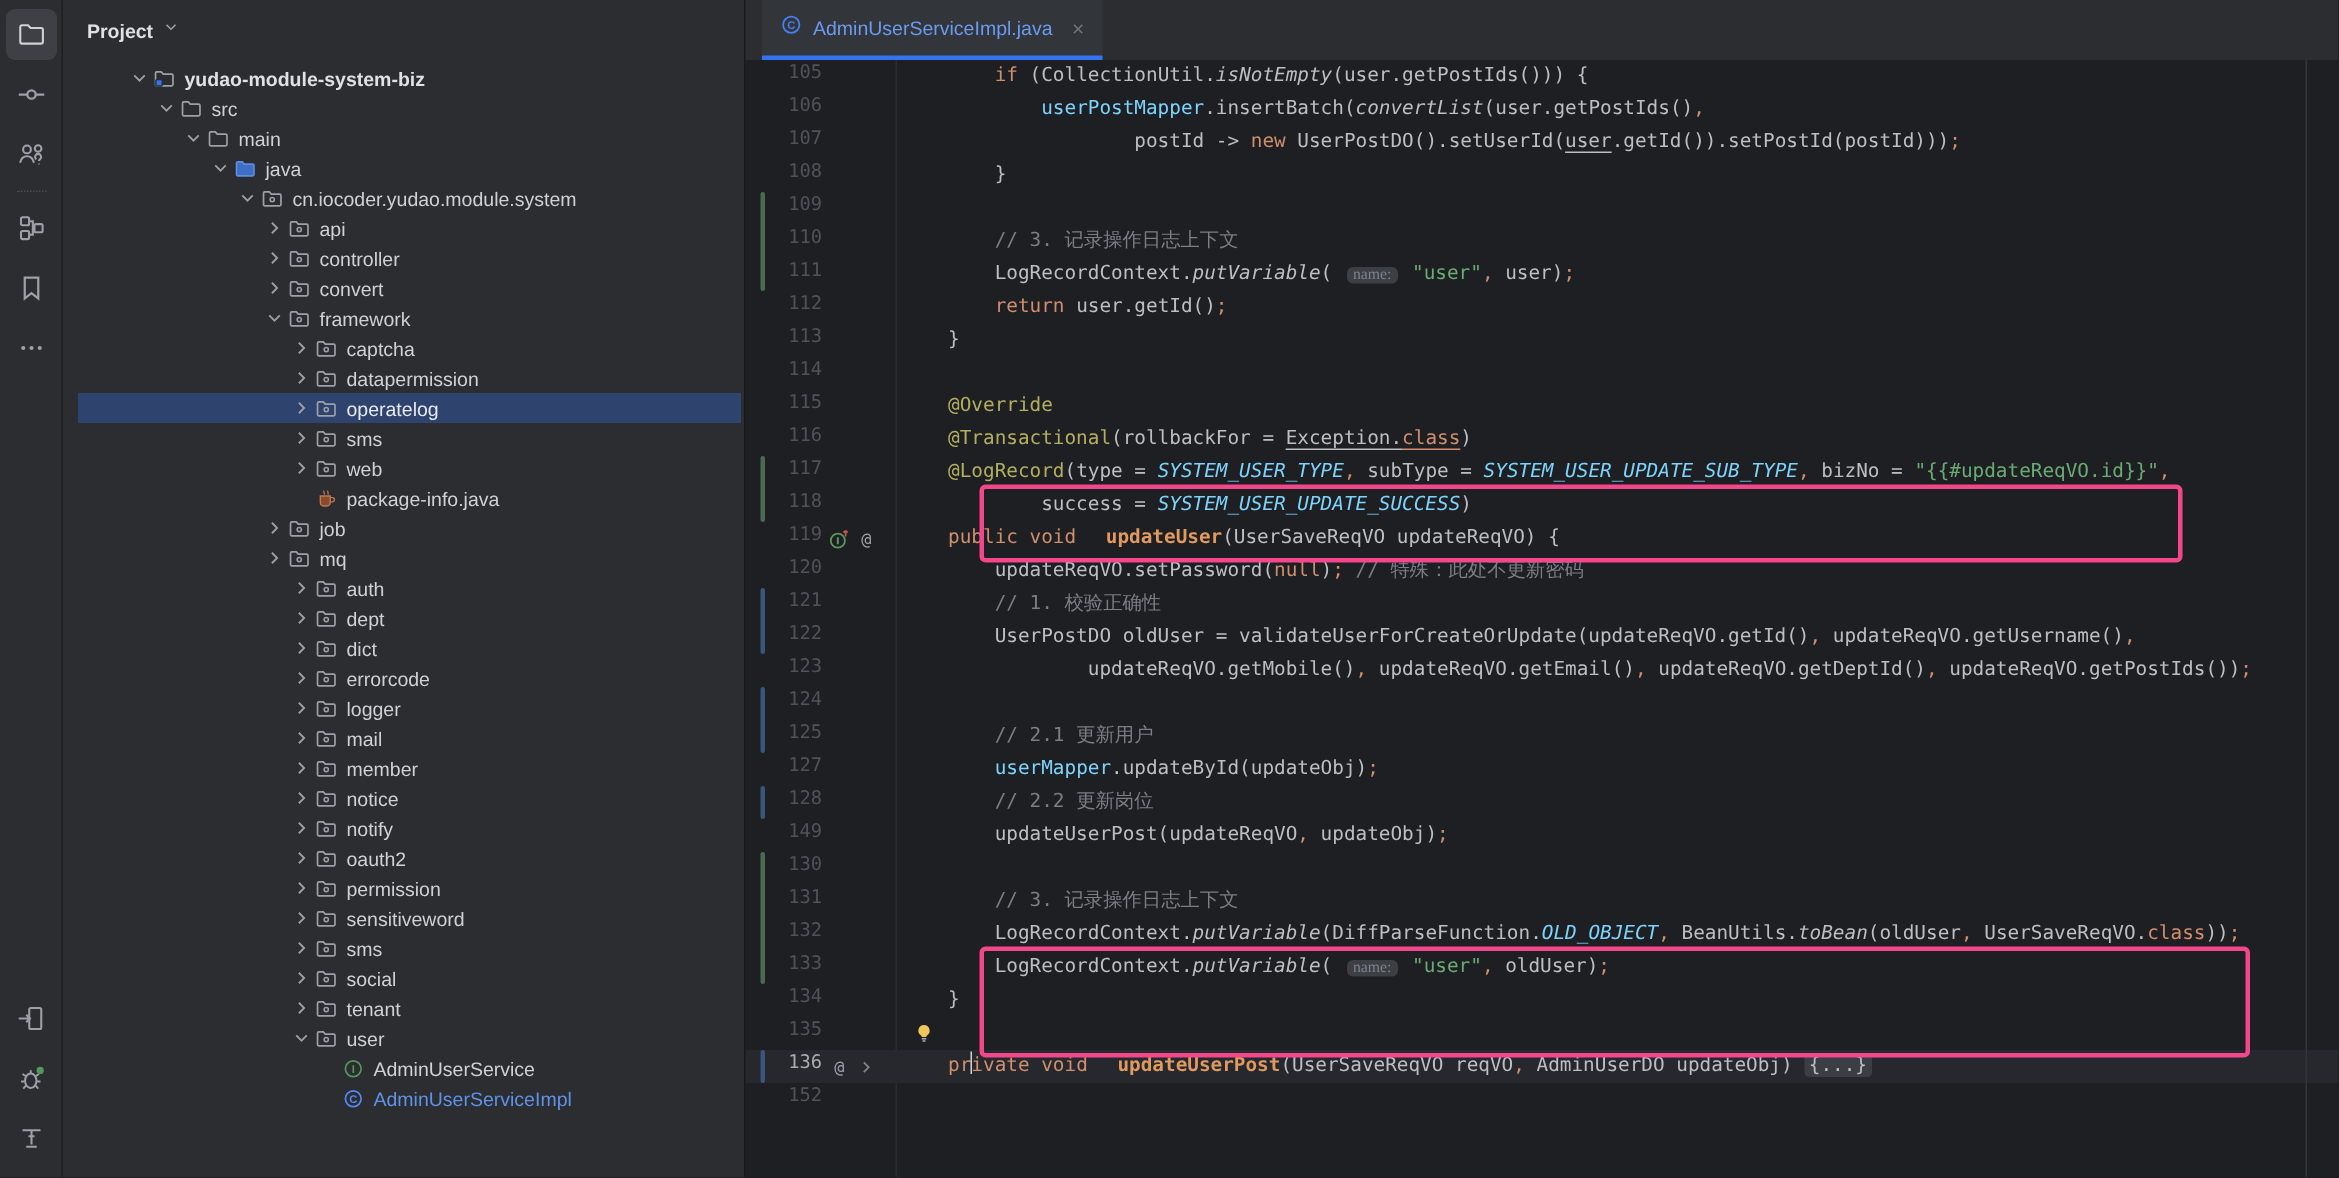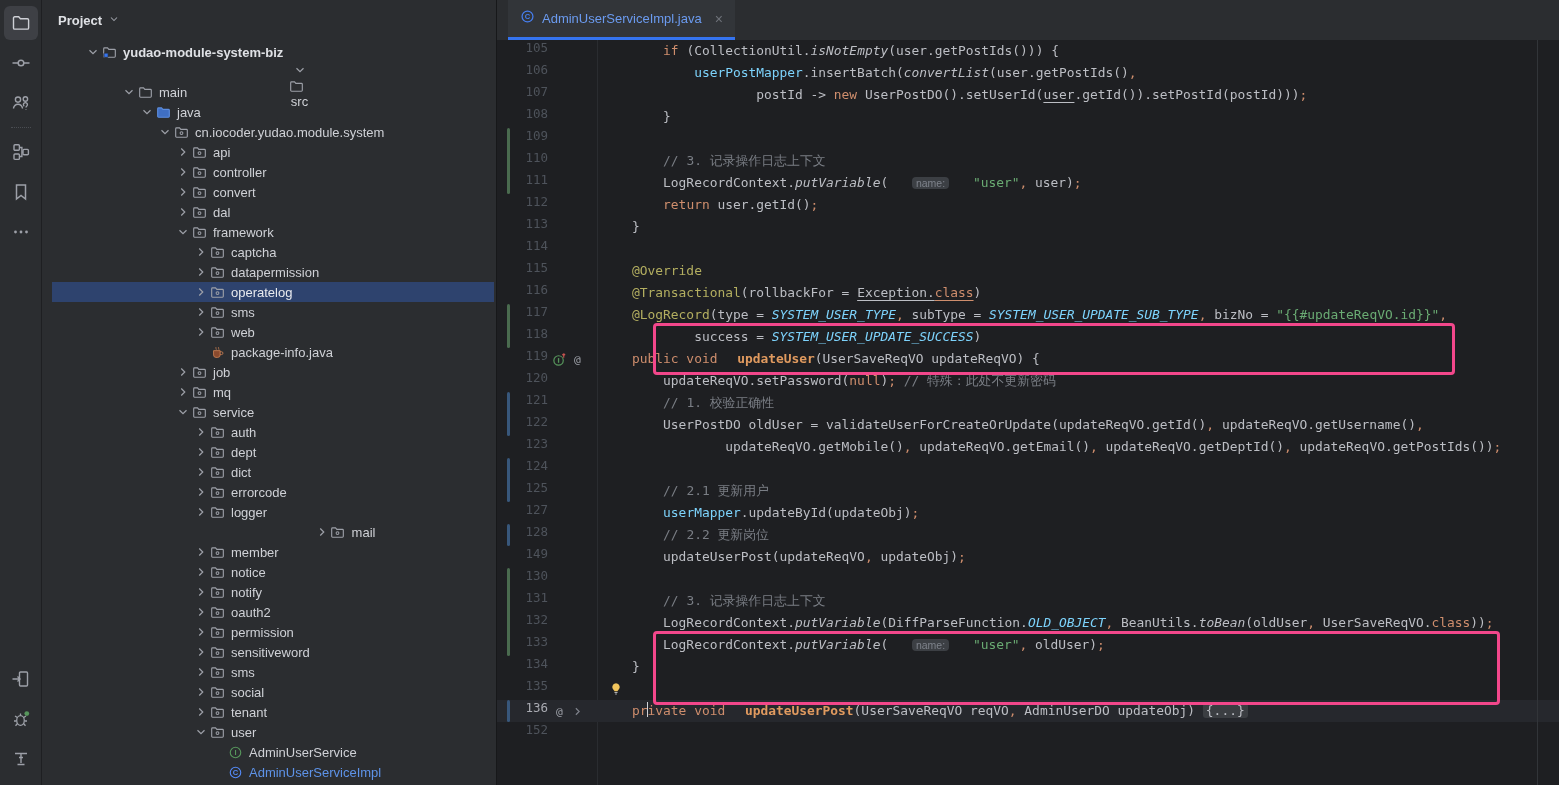--- a/index.html
+++ b/index.html
@@ -50,22 +50,22 @@
   .gbar { position:absolute; left:10px; width:3px; top:0; bottom:0; }
   .gicons { position:absolute; left:54px; top:3px; display:flex; gap:2px; }
   .gicons .gi { width:16px; height:16px; display:flex; align-items:center; justify-content:center; }
   .codepre { margin:0; position:absolute; left:104px; top:0; white-space:pre; line-height:22px;
              font-family:"DejaVu Sans Mono", monospace; font-size:12.9px; }
   .s-p { color:#BCBEC4; } .s-k { color:#CF8E6D; } .s-c { color:#7A7E85; }
   .s-g { color:#6AAB73; } .s-v { color:#7dd3fc; } .s-a { color:#B3AE60; }
   .s-m { color:#E09A5F; font-weight:bold;margin-left:12px; }
   .it { font-style:italic; }
   .un { text-decoration:underline; text-underline-offset:3px; text-decoration-thickness:1px; }
-  .hintpill { background:#3C3F44; color:#7E828B; border-radius:4px; padding:0 4px; margin:0 16px;
-              font-family:Liberation Sans, sans-serif; font-size:10.5px;text-align:center; }
+  .hintpill { background:#3C3F44; color:#7E828B; border-radius:4px; padding:0 4px; margin:0 2px;
+              font-family:Liberation Serif, serif; font-size:10.5px;text-align:center; }
   .foldchip { background:#3B3E42; border-radius:3px; padding:0 3px; color:#BCBEC4; }
   .caret { display:inline-block; width:1.5px; height:15px; background:#D1D3D8; vertical-align:-2px; margin:0 -0.75px; }
   .bulb { position:absolute; left:112px; top:4px; }
   .annot-box { position:absolute; border:3px solid #F2478B; border-radius:4px; z-index:40; pointer-events:none; }
 </style>
 </head>
 <body>
 
 <div class="app">
 
@@ -153,21 +153,21 @@
             </svg>
           </div>
           <div class="ticon">
             <svg width="15" height="15" viewBox="0 0 16 16">
               <path d="M1.8 4c0-.5.4-.9.9-.9h3.2L7.3 4.7h6c.5 0 .9.4.9.9v6.5c0 .5-.4.9-.9.9H2.7c-.5 0-.9-.4-.9-.9z" fill="none" stroke="#9DA0A8" stroke-width="1.2"></path>
               <rect x="2" y="8.6" width="4.6" height="4.6" rx="0.8" fill="#3574F0" stroke="#2B2D30" stroke-width="1"></rect>
             </svg>
           </div>
           <div class="tlabel bold">yudao-module-system-biz</div>
         </div>
-        <div class="trow" style="padding-left: 61px; flex-direction: column;">
+        <div class="trow" style="padding-left: 61px;">
           <div class="chev">
             <svg width="14" height="14" viewBox="0 0 16 16">
               <path d="M4 6l4 4 4-4" fill="none" stroke="#9DA0A8" stroke-width="1.4"></path>
             </svg>
           </div>
           <div class="ticon">
             <svg width="15" height="15" viewBox="0 0 16 16">
               <path d="M1.8 4c0-.5.4-.9.9-.9h3.2L7.3 4.7h6c.5 0 .9.4.9.9v6.5c0 .5-.4.9-.9.9H2.7c-.5 0-.9-.4-.9-.9z" fill="none" stroke="#9DA0A8" stroke-width="1.2"></path>
             </svg>
           </div>
@@ -247,34 +247,20 @@
               <path d="M6 4l4 4-4 4" fill="none" stroke="#9DA0A8" stroke-width="1.4"></path>
             </svg>
           </div>
           <div class="ticon">
             <svg width="15" height="15" viewBox="0 0 16 16">
               <path d="M1.8 4c0-.5.4-.9.9-.9h3.2L7.3 4.7h6c.5 0 .9.4.9.9v6.5c0 .5-.4.9-.9.9H2.7c-.5 0-.9-.4-.9-.9z" fill="none" stroke="#9DA0A8" stroke-width="1.2"></path>
               <circle cx="8" cy="8.6" r="1.5" fill="none" stroke="#9DA0A8" stroke-width="1.1"></circle>
             </svg>
           </div>
           <div class="tlabel">convert</div>
-        </div>
-        <div class="trow" style="padding-left: 133px;">
-          <div class="chev">
-            <svg width="14" height="14" viewBox="0 0 16 16">
-              <path d="M6 4l4 4-4 4" fill="none" stroke="#9DA0A8" stroke-width="1.4"></path>
-            </svg>
-          </div>
-          <div class="ticon">
-            <svg width="15" height="15" viewBox="0 0 16 16">
-              <path d="M1.8 4c0-.5.4-.9.9-.9h3.2L7.3 4.7h6c.5 0 .9.4.9.9v6.5c0 .5-.4.9-.9.9H2.7c-.5 0-.9-.4-.9-.9z" fill="none" stroke="#9DA0A8" stroke-width="1.2"></path>
-              <circle cx="8" cy="8.6" r="1.5" fill="none" stroke="#9DA0A8" stroke-width="1.1"></circle>
-            </svg>
-          </div>
-          <div class="tlabel">dal</div>
         </div>
         <div class="trow" style="padding-left: 133px;">
           <div class="chev">
             <svg width="14" height="14" viewBox="0 0 16 16">
               <path d="M4 6l4 4 4-4" fill="none" stroke="#9DA0A8" stroke-width="1.4"></path>
             </svg>
           </div>
           <div class="ticon">
             <svg width="15" height="15" viewBox="0 0 16 16">
               <path d="M1.8 4c0-.5.4-.9.9-.9h3.2L7.3 4.7h6c.5 0 .9.4.9.9v6.5c0 .5-.4.9-.9.9H2.7c-.5 0-.9-.4-.9-.9z" fill="none" stroke="#9DA0A8" stroke-width="1.2"></path>
@@ -386,34 +372,20 @@
             </svg>
           </div>
           <div class="ticon">
             <svg width="15" height="15" viewBox="0 0 16 16">
               <path d="M1.8 4c0-.5.4-.9.9-.9h3.2L7.3 4.7h6c.5 0 .9.4.9.9v6.5c0 .5-.4.9-.9.9H2.7c-.5 0-.9-.4-.9-.9z" fill="none" stroke="#9DA0A8" stroke-width="1.2"></path>
               <circle cx="8" cy="8.6" r="1.5" fill="none" stroke="#9DA0A8" stroke-width="1.1"></circle>
             </svg>
           </div>
           <div class="tlabel">mq</div>
         </div>
-        <div class="trow" style="padding-left: 133px;">
-          <div class="chev">
-            <svg width="14" height="14" viewBox="0 0 16 16">
-              <path d="M4 6l4 4 4-4" fill="none" stroke="#9DA0A8" stroke-width="1.4"></path>
-            </svg>
-          </div>
-          <div class="ticon">
-            <svg width="15" height="15" viewBox="0 0 16 16">
-              <path d="M1.8 4c0-.5.4-.9.9-.9h3.2L7.3 4.7h6c.5 0 .9.4.9.9v6.5c0 .5-.4.9-.9.9H2.7c-.5 0-.9-.4-.9-.9z" fill="none" stroke="#9DA0A8" stroke-width="1.2"></path>
-              <circle cx="8" cy="8.6" r="1.5" fill="none" stroke="#9DA0A8" stroke-width="1.1"></circle>
-            </svg>
-          </div>
-          <div class="tlabel">service</div>
-        </div>
         <div class="trow" style="padding-left: 151px;">
           <div class="chev">
             <svg width="14" height="14" viewBox="0 0 16 16">
               <path d="M6 4l4 4-4 4" fill="none" stroke="#9DA0A8" stroke-width="1.4"></path>
             </svg>
           </div>
           <div class="ticon">
             <svg width="15" height="15" viewBox="0 0 16 16">
               <path d="M1.8 4c0-.5.4-.9.9-.9h3.2L7.3 4.7h6c.5 0 .9.4.9.9v6.5c0 .5-.4.9-.9.9H2.7c-.5 0-.9-.4-.9-.9z" fill="none" stroke="#9DA0A8" stroke-width="1.2"></path>
               <circle cx="8" cy="8.6" r="1.5" fill="none" stroke="#9DA0A8" stroke-width="1.1"></circle>
@@ -470,21 +442,21 @@
             </svg>
           </div>
           <div class="ticon">
             <svg width="15" height="15" viewBox="0 0 16 16">
               <path d="M1.8 4c0-.5.4-.9.9-.9h3.2L7.3 4.7h6c.5 0 .9.4.9.9v6.5c0 .5-.4.9-.9.9H2.7c-.5 0-.9-.4-.9-.9z" fill="none" stroke="#9DA0A8" stroke-width="1.2"></path>
               <circle cx="8" cy="8.6" r="1.5" fill="none" stroke="#9DA0A8" stroke-width="1.1"></circle>
             </svg>
           </div>
           <div class="tlabel">logger</div>
         </div>
-        <div class="trow" style="padding-left: 151px; justify-content: center;">
+        <div class="trow" style="padding-left: 151px;">
           <div class="chev">
             <svg width="14" height="14" viewBox="0 0 16 16">
               <path d="M6 4l4 4-4 4" fill="none" stroke="#9DA0A8" stroke-width="1.4"></path>
             </svg>
           </div>
           <div class="ticon">
             <svg width="15" height="15" viewBox="0 0 16 16">
               <path d="M1.8 4c0-.5.4-.9.9-.9h3.2L7.3 4.7h6c.5 0 .9.4.9.9v6.5c0 .5-.4.9-.9.9H2.7c-.5 0-.9-.4-.9-.9z" fill="none" stroke="#9DA0A8" stroke-width="1.2"></path>
               <circle cx="8" cy="8.6" r="1.5" fill="none" stroke="#9DA0A8" stroke-width="1.1"></circle>
             </svg>

